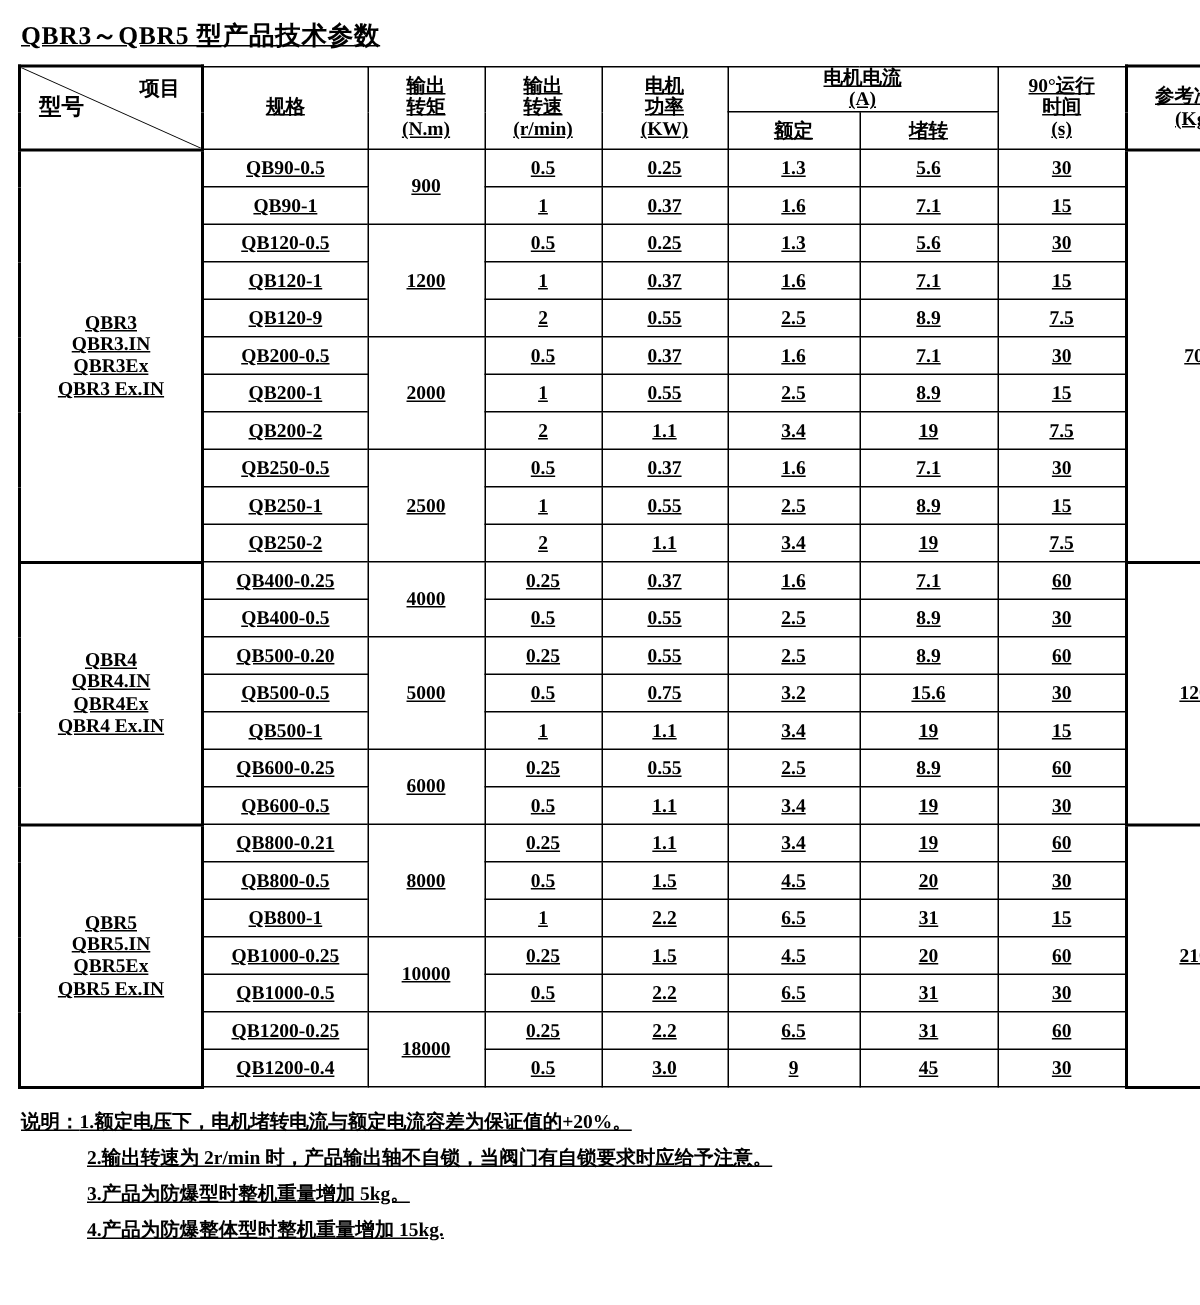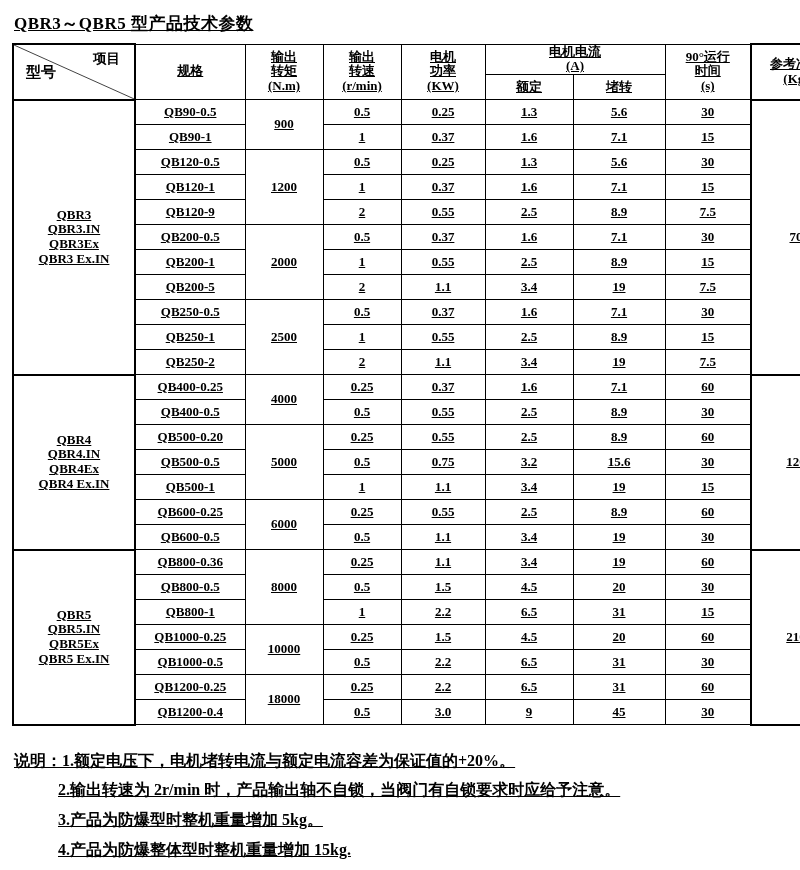--- a/index.html
+++ b/index.html
@@ -88,22 +88,22 @@
     padding-left: 12px;
     line-height: 1.7;
   }
   .model-cell {
     text-align: center;
   }
   .thick-top td {
     border-top: 2px solid #000;
   }
   .notes {
-    margin: 20px 0 0 6px;
-    font-size: 16px;
+    margin: 10px 0 0 6px;
+    font-size: 13px;
     line-height: 1.85;
     font-weight: bold;
   }
   .notes .note-line {
     padding-left: 0;
   }
   .notes .note-indent {
     padding-left: 44px;
   }
   .nowrap { white-space: nowrap; }
@@ -233,21 +233,21 @@
         </tr>
         <tr>
           <td class="model-cell">QB200-1</td>
           <td>1</td>
           <td>0.55</td>
           <td>2.5</td>
           <td>8.9</td>
           <td>15</td>
         </tr>
         <tr>
-          <td class="model-cell">QB200-5</td>
+          <td class="model-cell">QB200-2</td>
           <td>2</td>
           <td>1.1</td>
           <td>3.4</td>
           <td>19</td>
           <td>7.5</td>
         </tr>
         <tr>
           <td class="model-cell">QB250-0.5</td>
           <td rowspan="3">2500</td>
           <td>0.5</td>
@@ -338,21 +338,21 @@
           <td>19</td>
           <td>30</td>
         </tr>
         <tr class="thick-top">
           <td rowspan="7" class="group-cell outer-edge">
             <div>QBR5</div>
             <div>QBR5.IN</div>
             <div>QBR5Ex</div>
             <div>QBR5 Ex.IN</div>
           </td>
-          <td class="model-cell">QB800-0.36</td>
+          <td class="model-cell">QB800-0.21</td>
           <td rowspan="3">8000</td>
           <td>0.25</td>
           <td>1.1</td>
           <td>3.4</td>
           <td>19</td>
           <td>60</td>
           <td rowspan="7" class="outer-edge">210</td>
         </tr>
         <tr>
           <td class="model-cell">QB800-0.5</td>

